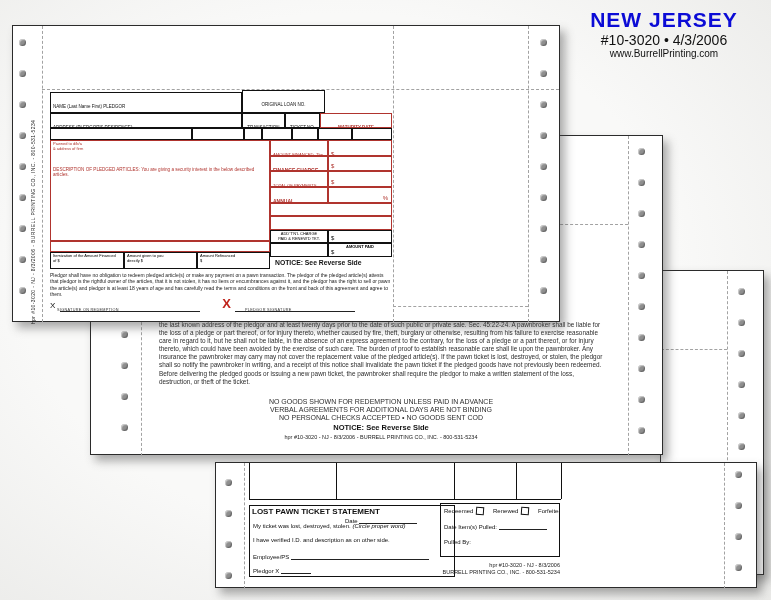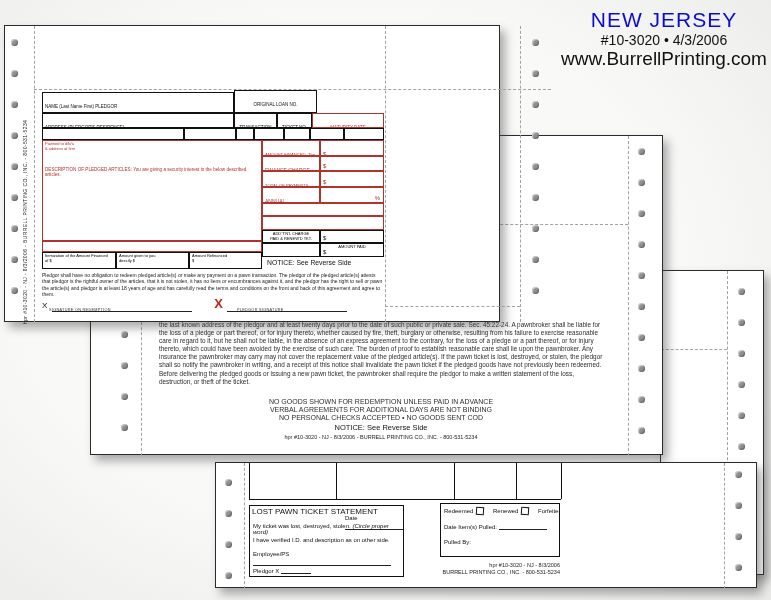--- a/index.html
+++ b/index.html
@@ -12,21 +12,21 @@
   .vd{position:absolute;width:0;border-left:1px dashed #a2a2a2;}
   .hd{position:absolute;height:0;border-top:1px dashed #a2a2a2;}
   .holes{position:absolute;display:flex;flex-direction:column;gap:24px;}
   .hole{width:7px;height:7px;border-radius:50%;background:#8f8f8f;
         box-shadow:inset 1px 1px 1px rgba(255,255,255,.55), inset -1px -1px 1px rgba(0,0,0,.3);}
   .cell{position:absolute;box-sizing:border-box;border:1px solid #111;padding:1px 2px;overflow:hidden;}
   .rcell{border-color:#b0342e;color:#b0342e;}
   .lbl{font-size:4.5px;line-height:5px;color:#111;}
   .rtxt{color:#b0342e;}
   .tiny{font-size:4px;line-height:4.5px;}
-  .b{font-weight:normal;}
+  .b{font-weight:bold;}
   .vert{position:absolute;writing-mode:vertical-rl;transform:rotate(180deg);
         font-size:5px;letter-spacing:.4px;color:#222;white-space:nowrap;}
   .sigline{display:inline-block;border-bottom:1px solid #222;height:8px;vertical-align:bottom;}
   .chk{display:inline-block;width:6px;height:6px;border:1px solid #111;vertical-align:middle;
        margin-left:3px;transform:rotate(4deg);}
   .hdr{position:absolute;left:558px;top:8px;width:212px;text-align:center;color:#111;}
   .footmini{font-size:5.5px;line-height:7px;color:#222;}
 </style>
 </head>
 <body>
@@ -95,21 +95,21 @@
 
     <div>
       <div style="position:absolute;left:33px;top:0;width:312px;height:36px;border-bottom:1px solid #111;"></div>
       <div style="position:absolute;left:33px;top:0;width:0;height:36px;border-left:1px solid #111;"></div>
       <div style="position:absolute;left:120px;top:0;width:0;height:36px;border-left:1px solid #111;"></div>
       <div style="position:absolute;left:238px;top:0;width:0;height:36px;border-left:1px solid #111;"></div>
       <div style="position:absolute;left:300px;top:0;width:0;height:36px;border-left:1px solid #111;"></div>
       <div style="position:absolute;left:345px;top:0;width:0;height:36px;border-left:1px solid #111;"></div>
     </div>
 
-    <div class="cell" style="left:33px;top:42px;width:155px;height:72px;border-width:1.5px;">
+    <div class="cell" style="left:33px;top:42px;width:206px;height:72px;border-width:1.5px;">
       <div class="b" style="font-size:8px;color:#111;">LOST PAWN TICKET STATEMENT</div>
       <div style="position:absolute;left:95px;top:9px;font-size:6px;color:#111;">
         <span>Date</span>
         <span class="sigline" style="width:58px;"></span>
       </div>
       <div style="position:absolute;left:3px;top:17px;font-size:6px;color:#111;">
         <span>My ticket was lost, destroyed, stolen.</span>
         <span style="font-style:italic;">(Circle proper word)</span>
       </div>
       <div style="position:absolute;left:3px;top:31px;font-size:6px;color:#111;">I have verified I.D. and description as on other side.</div>
@@ -135,21 +135,21 @@
       </div>
       <div style="position:absolute;left:3px;top:35px;font-size:6px;color:#111;">Pulled By:</div>
     </div>
 
     <div class="footmini" style="position:absolute;left:180px;top:99px;width:164px;text-align:right;">
       <div>hpr #10-3020 - NJ - 8/3/2006</div>
       <div>BURRELL PRINTING CO., INC. - 800-531-5234</div>
     </div>
   </div>
 
-  <div class="sheet" style="left:4px;top:25px;width:496px;height:297px;">
+  <div class="sheet" style="left:12px;top:25px;width:548px;height:297px;">
     <div class="vd" style="left:29px;top:0;height:296px;"></div>
     <div class="vd" style="left:380px;top:0;height:296px;"></div>
     <div class="vd" style="left:515px;top:0;height:296px;"></div>
     <div class="hd" style="left:29px;top:63px;width:517px;"></div>
     <div class="hd" style="left:380px;top:280px;width:135px;"></div>
     <div class="holes" style="left:6px;top:13px;">
         <div class="hole"></div>
         <div class="hole"></div>
         <div class="hole"></div>
         <div class="hole"></div>
@@ -295,16 +295,16 @@
       <span style="font-size:13px;font-weight:bold;color:#c0241c;margin-left:18px;">X</span>
       <span class="sigline" style="width:120px;"></span>
     </div>
     <div style="position:absolute;left:44px;top:282px;font-size:3.8px;letter-spacing:.3px;color:#333;">SIGNATURE ON REDEMPTION</div>
     <div style="position:absolute;left:232px;top:282px;font-size:3.8px;letter-spacing:.3px;color:#333;">PLEDGOR SIGNATURE</div>
   </div>
 
   <div class="hdr">
     <div class="b" style="font-size:21px;letter-spacing:1px;color:#0b0bd6;">NEW JERSEY</div>
     <div style="font-size:14px;">#10-3020 • 4/3/2006</div>
-    <div style="font-size:19px;">www.BurrellPrinting.com</div>
+    <div style="font-size:10px;">www.BurrellPrinting.com</div>
   </div>
 
 </div>
 
 </body></html>

